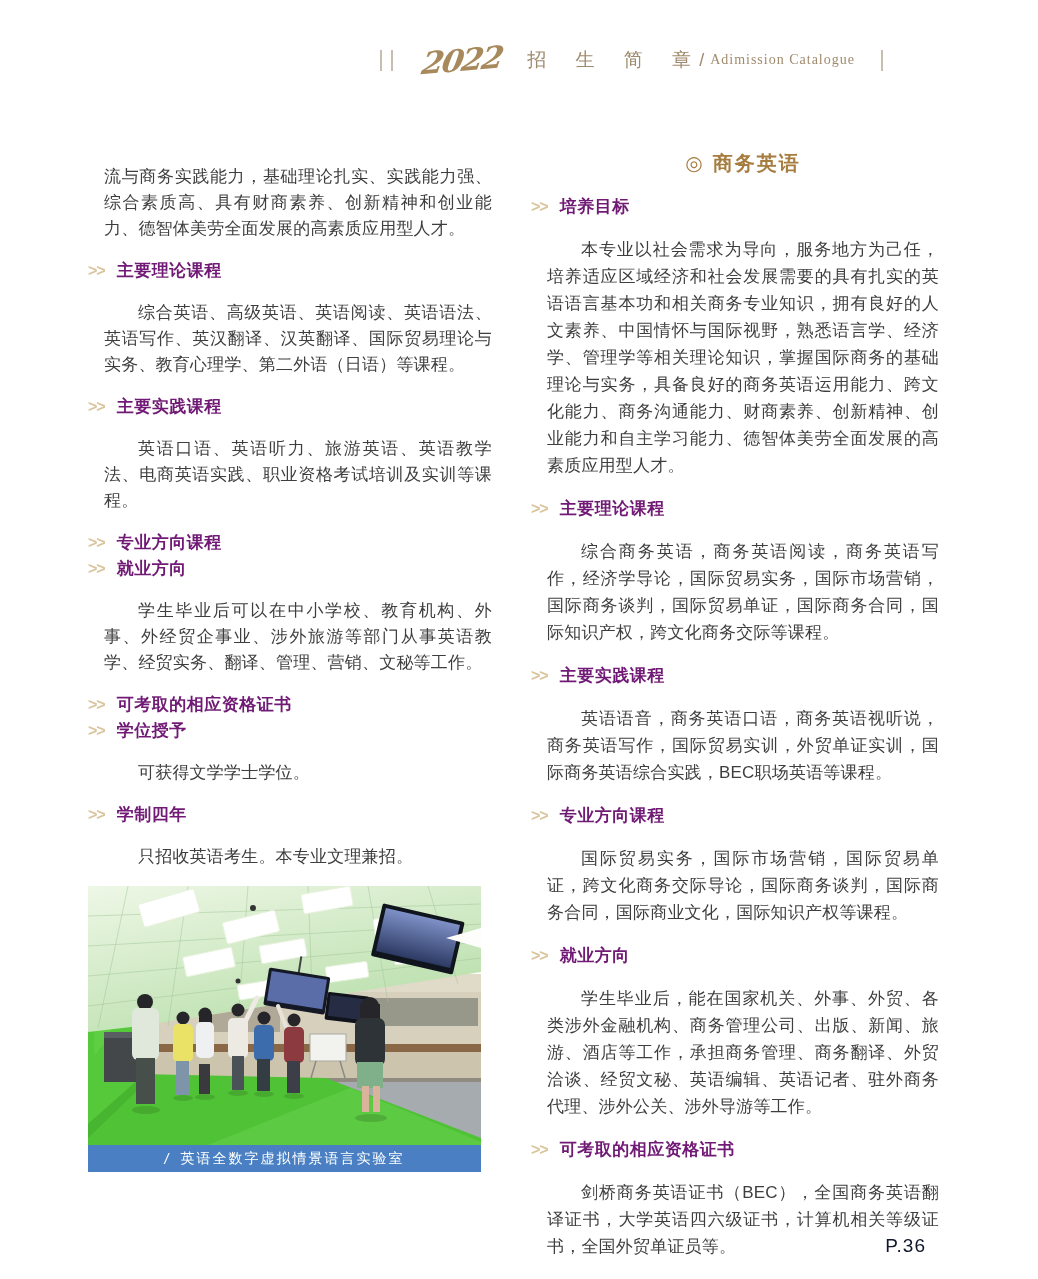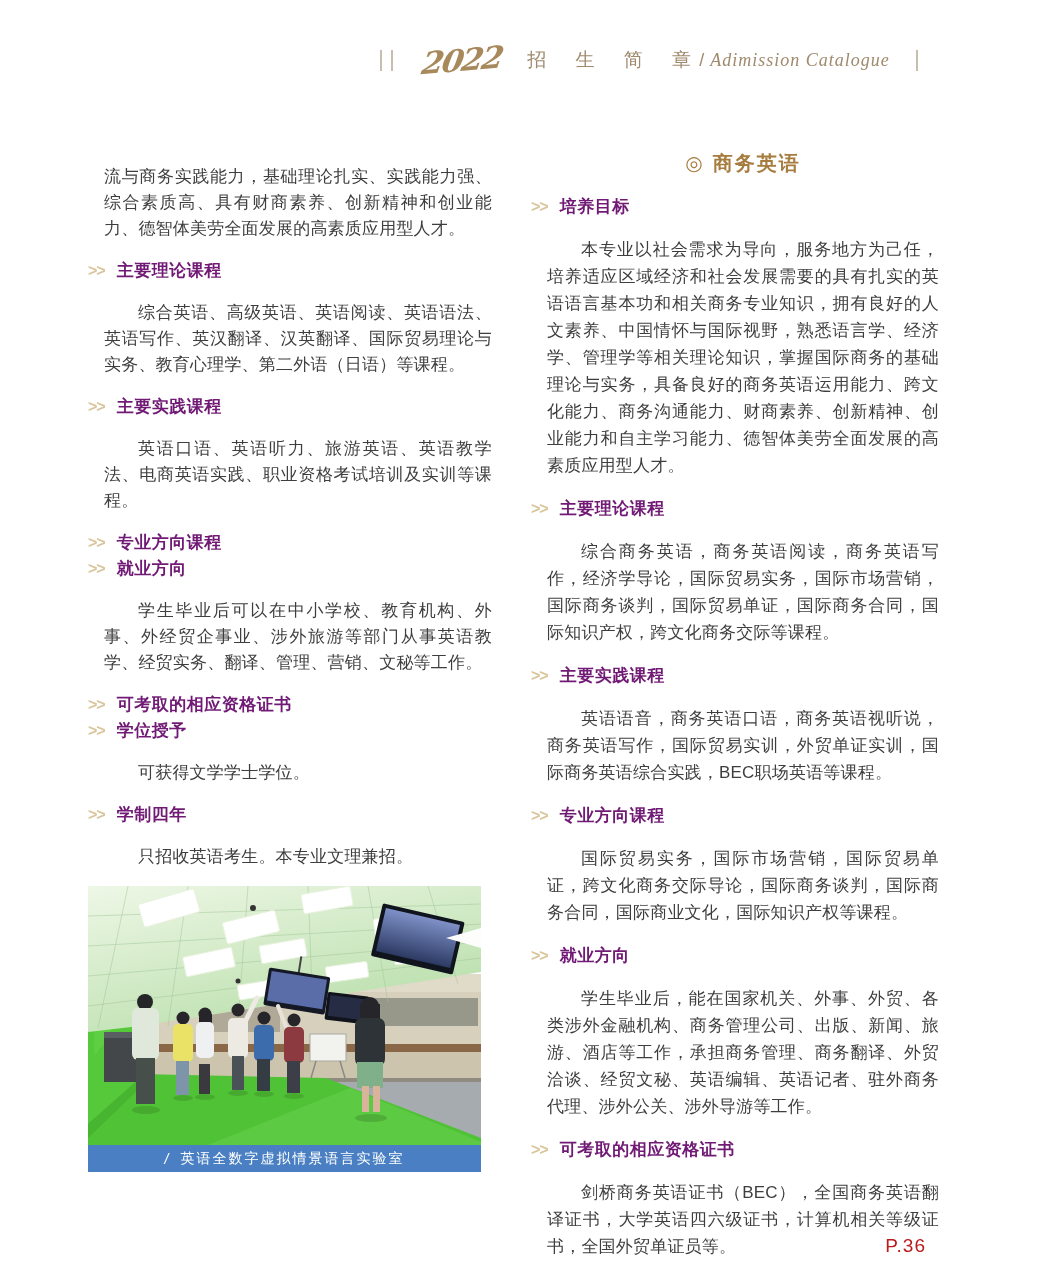--- a/index.html
+++ b/index.html
@@ -13,21 +13,21 @@
   .hmark.m1{margin-right:9px;}
   .hmark.m2{margin-right:30px;}
   .hmark.m3{margin-left:26px;}
   .logo-script{
     font-family:"DejaVu Serif","Liberation Serif",serif;
     font-style:italic;font-weight:bold;font-size:31px;color:#a8895b;
     transform:skewX(-14deg) rotate(-5deg);letter-spacing:-2px;margin-right:26px;
   }
   .htitle-zh{font-size:19px;color:#9f8a6d;letter-spacing:12px;font-weight:500;}
   .hsep{font-size:18px;color:#9f8a6d;margin:0 6px 0 -4px;}
-  .htitle-en{font-family:"Liberation Serif","DejaVu Serif",serif;font-size:18px;color:#9f8a6d;letter-spacing:1px;font-style:italic;}
+  .htitle-en{font-family:"Liberation Serif","DejaVu Serif",serif;font-size:14px;color:#9f8a6d;letter-spacing:1px;}
   
   .col{position:absolute;top:148px;}
   .col-left{left:88px;width:420px;}
   .col-right{left:531px;width:424px;}
   .body-text{
     font-size:17px;line-height:26px;color:#3e3e3e;text-align:justify;
     text-indent:2em;margin:16px;letter-spacing:0.2px;
   }
   .col-right .body-text{line-height:27px;}
   .intro{text-indent:0;}
@@ -43,21 +43,21 @@
   
   .photo-wrap{margin-top:16px;width:393px;}
   .photo-wrap svg{display:block;}
   .photo-caption{
     width:393px;height:27px;background:#4a80c3;color:#ffffff;font-size:14px;
     display:flex;align-items:center;justify-content:center;letter-spacing:2px;
   }
   .photo-caption .slash{margin-right:10px;font-style:italic;}
   
   .page-num{
-    position:absolute;right:112px;bottom:22px;font-size:19px;color:#b91c1c;letter-spacing:1px;
+    position:absolute;right:112px;bottom:22px;font-size:19px;color:#0f172a;letter-spacing:1px;
   }
 </style>
 </head>
 <body>
 
 <div class="header">
   <span class="hmark m1"></span>
   <span class="hmark m2"></span>
   <span class="logo-script">2022</span>
   <span class="htitle-zh">招 生 简 章</span>

